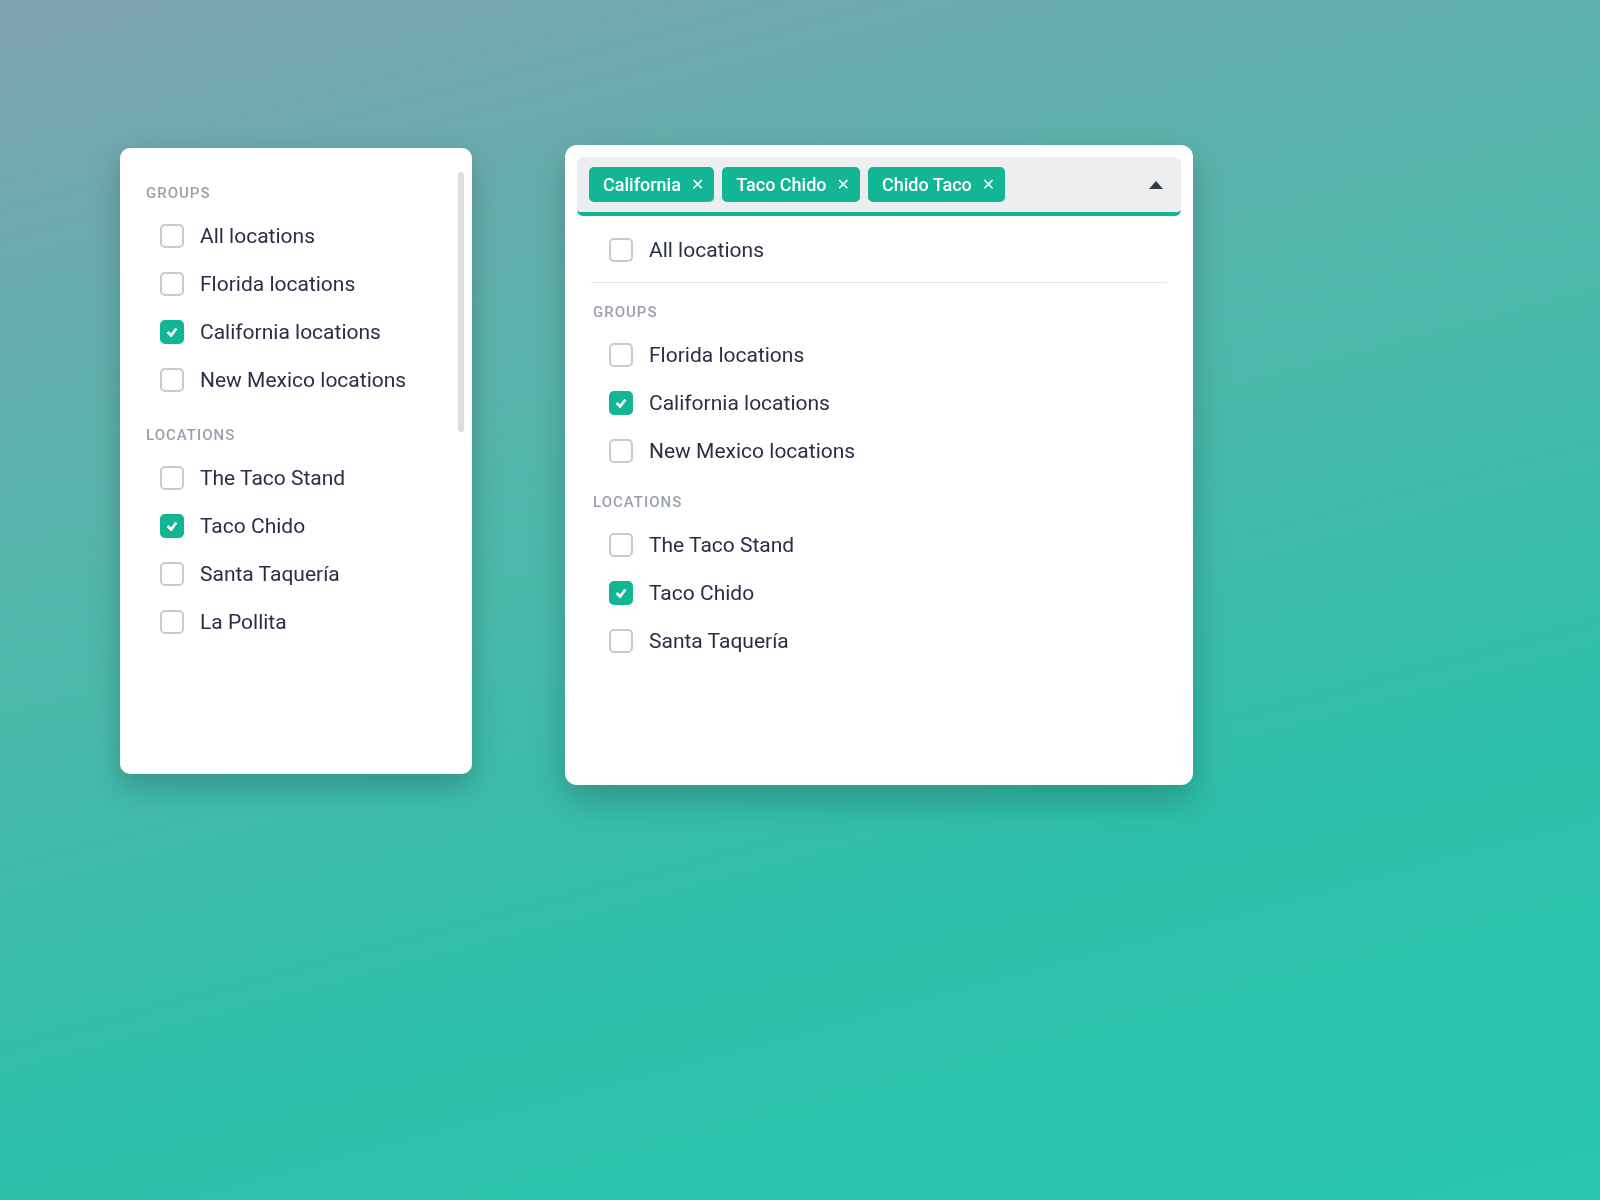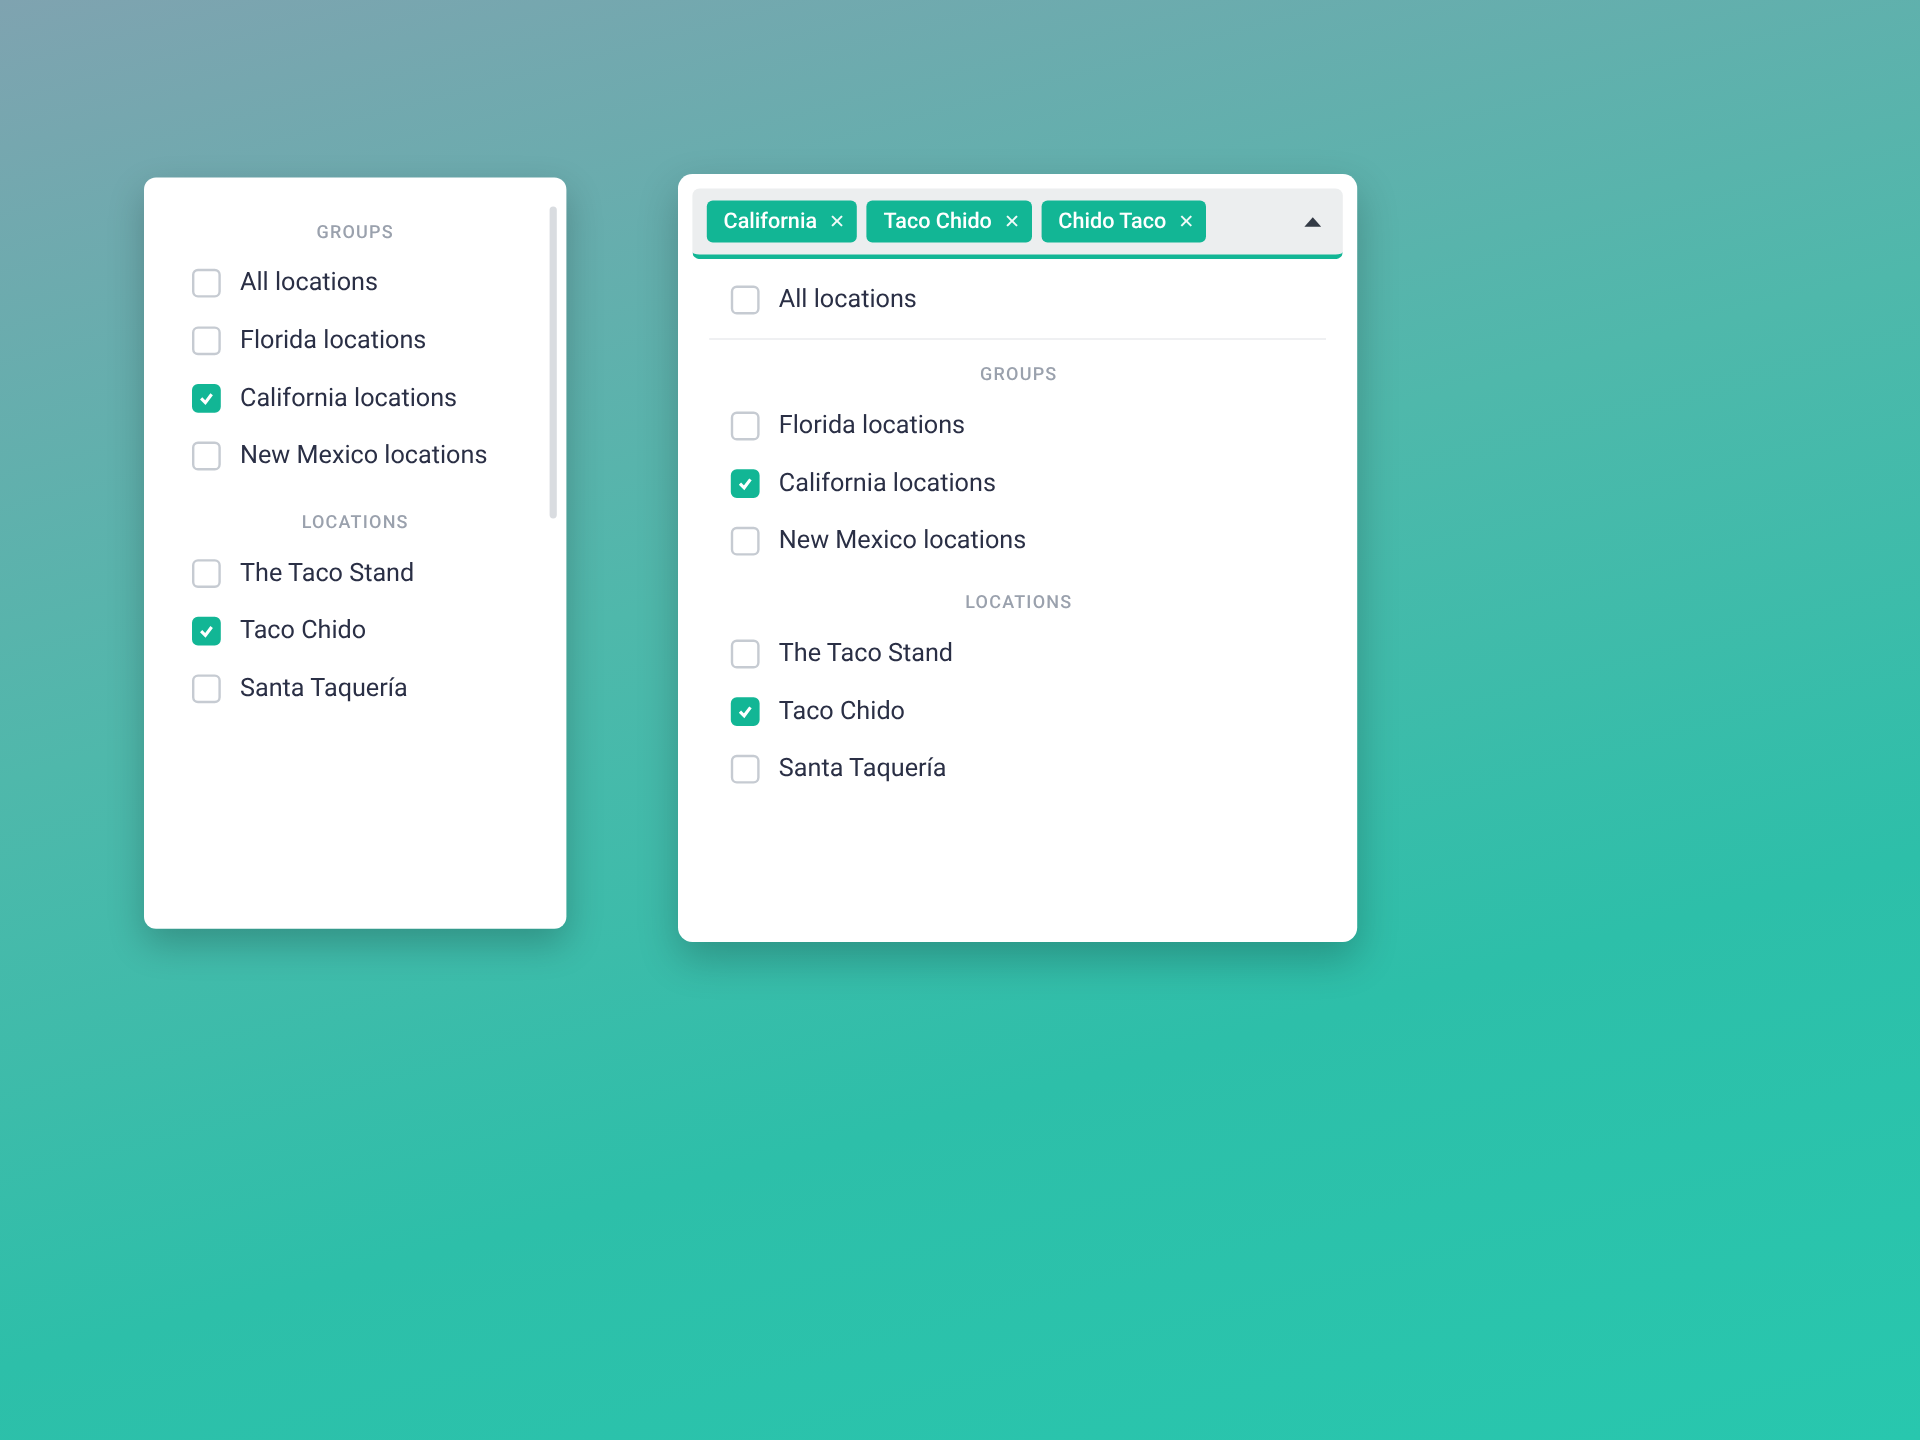--- a/index.html
+++ b/index.html
@@ -32,21 +32,20 @@
     background: #d9dce0;
     border-radius: 3px;
   }
 
   .section-header {
     font-size: 15px;
     letter-spacing: 1px;
     color: #9aa1ad;
     font-weight: 500;
     padding: 12px 26px 10px 26px;
-    text-align: center;
   }
 
   .check-row {
     display: flex;
     align-items: center;
     gap: 16px;
     padding: 12px 20px 12px 40px;
     cursor: pointer;
   }
   .checkbox {
@@ -69,21 +68,21 @@
   .check-label {
     font-size: 21px;
     color: #2a2f45;
   }
 
   
   .panel-right {
     position: absolute;
     left: 565px;
     top: 145px;
-    width: 566px;
+    width: 628px;
     height: 640px;
     background: #fff;
     border-radius: 12px;
     box-shadow: 0 14px 34px rgba(0,0,0,0.22);
     overflow: hidden;
   }
   .chip-bar {
     margin: 12px 12px 0 12px;
     background: #eceeef;
     border-radius: 6px;
@@ -172,20 +171,24 @@
         <svg viewBox="0 0 16 16">
           <polyline points="3,8 7,12 13,4"></polyline>
         </svg>
       </div>
     <span class="check-label">Taco Chido</span>
   </div>
   <div class="check-row">
     <div class="checkbox"></div>
     <span class="check-label">Santa Taquería</span>
   </div>
+  <div class="check-row">
+    <div class="checkbox"></div>
+    <span class="check-label">La Pollita</span>
+  </div>
 </div>
 
 <div class="panel-right">
   <div class="chip-bar">
     <div class="chip">
       <span>California</span>
       <span class="chip-x">✕</span>
     </div>
     <div class="chip">
       <span>Taco Chido</span>

